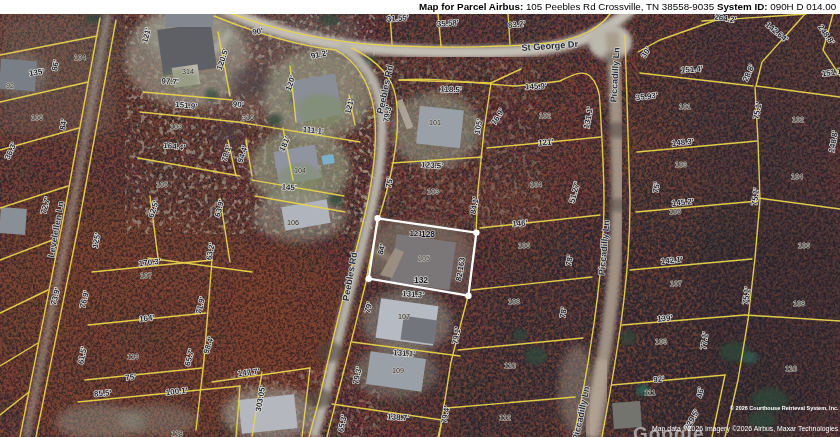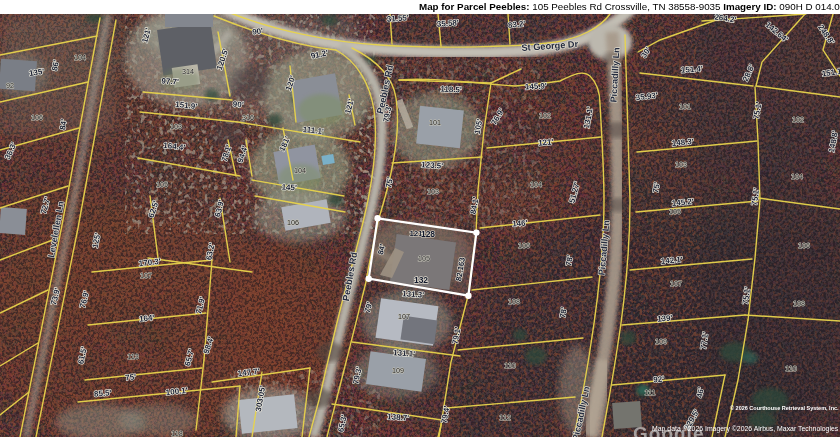--- a/index.html
+++ b/index.html
@@ -368,13 +368,13 @@
 <text x="618" y="75" font-size="9" transform="rotate(-87 618 75)">Piccadilly Ln</text>
 <text x="607" y="248" font-size="9" transform="rotate(-85 607 248)">Piccadilly Ln</text>
 <text x="584" y="414" font-size="9" transform="rotate(-78 584 414)">Piccadilly Ln</text>
 <text x="59" y="230" font-size="9" transform="rotate(-80 59 230)">Levelellen Ln</text>
 </g>
 <rect x="0" y="0" width="840" height="14" fill="#ffffff"></rect>
 <text x="633" y="440" font-family="Liberation Sans, sans-serif" font-size="19" fill="#c4c4c4" opacity="0.75" font-weight="bold" letter-spacing="1">Google</text>
 <text x="730" y="410" font-family="Liberation Sans, sans-serif" font-size="5.5" fill="#ffffff" font-weight="bold">© 2026 Courthouse Retrieval System, Inc.</text>
 <text x="652" y="431" font-family="Liberation Sans, sans-serif" font-size="6.9" fill="#ffffff">Map data ©2026 Imagery ©2026 Airbus, Maxar Technologies</text>
 </svg>
-<div id="hdr"><b>Map for Parcel Peebles:</b> 105 Peebles Rd Crossville, TN 38558-9035 <b>Imagery ID:</b> 090H D 014.00</div>
+<div id="hdr"><b>Map for Parcel Airbus:</b> 105 Peebles Rd Crossville, TN 38558-9035 <b>System ID:</b> 090H D 014.00</div>
 </div>
 </body></html>

